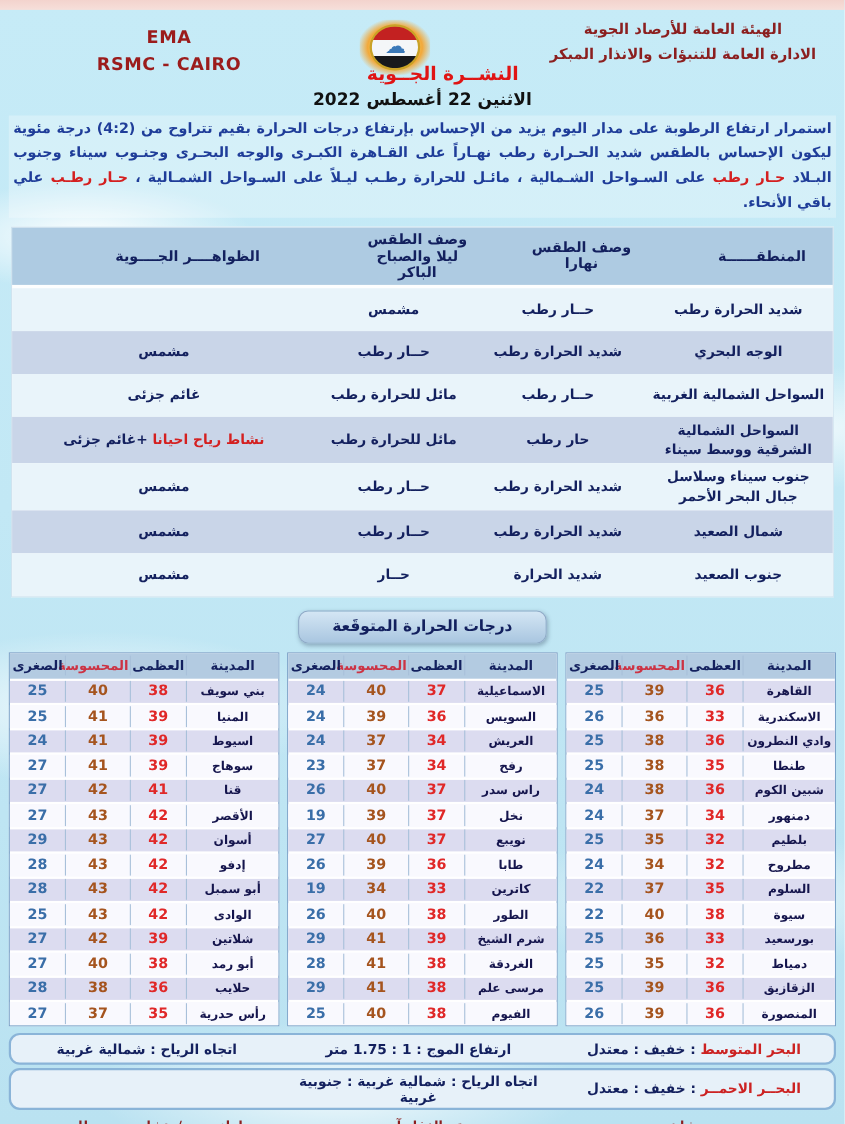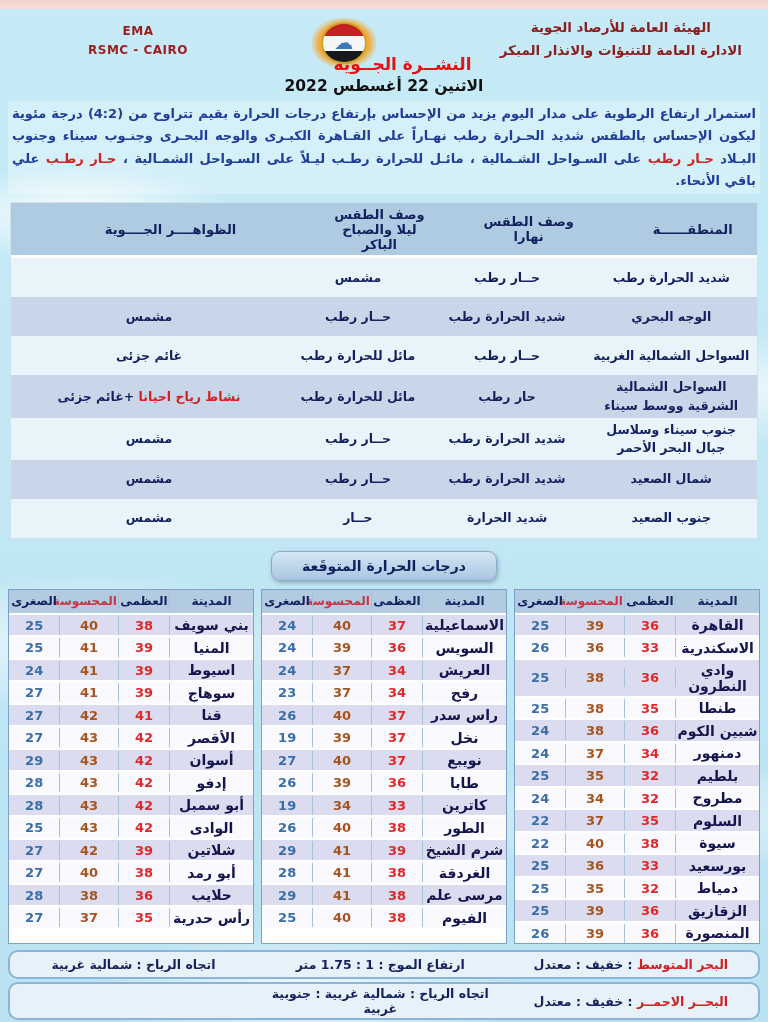--- a/index.html
+++ b/index.html
@@ -10,21 +10,21 @@
       radial-gradient(ellipse 220px 70px at 10% 21%, rgba(255,255,255,.95), rgba(255,255,255,0) 70%),
       radial-gradient(ellipse 260px 80px at 96% 38%, rgba(255,255,255,.7), rgba(255,255,255,0) 70%),
       radial-gradient(ellipse 300px 100px at 12% 63%, rgba(255,255,255,.8), rgba(255,255,255,0) 70%),
       radial-gradient(ellipse 280px 90px at 85% 80%, rgba(255,255,255,.75), rgba(255,255,255,0) 70%),
       radial-gradient(ellipse 320px 90px at 40% 97%, rgba(255,255,255,.8), rgba(255,255,255,0) 70%),
       linear-gradient(180deg,#c6ebf7 0%,#c2e8f5 45%,#bae2f1 100%);
   }
   .top-strip{height:9px;background:linear-gradient(180deg,#f3d3cd,#f6dfda);}
   
   .hdr{display:flex;justify-content:space-between;align-items:flex-start;padding:7px 26px 0 0;}
-  .ema-block{color:#9b1c1c;font-weight:bold;font-size:12px;text-align:center;margin-left:88px;margin-top:6px;line-height:1.55;letter-spacing:.5px;}
+  .ema-block{color:#9b1c1c;font-weight:bold;font-size:16px;text-align:center;margin-left:88px;margin-top:6px;line-height:1.55;letter-spacing:.5px;}
   .org-block{color:#8b1f1f;font-weight:bold;font-size:13.5px;text-align:center;line-height:1.7;direction:rtl;}
   .logo-outer{width:64px;height:50px;display:flex;align-items:center;justify-content:center;margin-top:2px;
     background:radial-gradient(ellipse at center,#f9e467 25%,#f2a93b 55%,rgba(242,169,59,0) 75%);}
   .logo-inner{width:46px;height:42px;border-radius:50%;border:2px solid #c9a227;overflow:hidden;position:relative;
     background:linear-gradient(180deg,#c32121 0 32%,#f4f6f8 32% 70%,#17181c 70% 100%);}
   .logo-cloud{position:absolute;left:0;right:0;top:9px;text-align:center;font-size:19px;color:#3a78b8;line-height:1;}
   .title{ text-align:center;color:#e01414;font-weight:bold;font-size:17px;margin-top:-14px;margin-left:37px;}
   .date{ text-align:center;color:#111;font-weight:bold;font-size:15.5px;margin-top:3px;}
   
   .forecast{direction:rtl;margin:6px 8px 0;padding:2px 4px;font-size:13px;font-weight:bold;line-height:1.72;text-align:justify;color:#1f3d99;background:rgba(255,255,255,.28);}
@@ -47,21 +47,21 @@
   .ttable{background:#fff;border:1px solid #7aa2c8;display:flex;flex-direction:column;gap:2px;}
   .tgrid{display:grid;grid-template-columns:34% 21% 24% 21%;}
   .tgrid > span{text-align:center;padding:2px 1px;}
   .tgrid > span:not(:first-child){border-inline-start:1px solid #a8c0da;}
   .thead{background:#b3cbe1;color:#13205e;font-weight:bold;font-size:12px;min-height:23px;align-items:center;}
   .thead .red{color:#cc3344;}
   .tbody{display:flex;flex-direction:column;gap:2px;}
   .trow{font-weight:bold;font-size:13px;min-height:20.5px;align-items:center;}
   .trow:nth-of-type(odd){background:#dcdcf0;}
   .trow:nth-of-type(even){background:#f9f9fe;}
-  .t-city{color:#15154d;font-size:14px;}
+  .t-city{color:#15154d;font-size:11px;}
   .t-max{color:#e02828;}
   .t-feels{color:#a5541e;}
   .t-min{color:#3a6ea8;}
   
   .sea{margin-top:6px;}
   .sea-row{display:grid;grid-template-columns:34% 33% 33%;align-items:center;min-height:29px;margin:3px 8px;direction:rtl;
     background:#e7f1f9;border:2px solid #8ab4d8;border-radius:10px;font-size:12.5px;font-weight:bold;color:#13205e;}
   .sea-row > div{padding:2px 6px;}
   .sea-cell-name{text-align:center;padding-inline-start:14px;}
   .sea-cell-wave,.sea-cell-wind{text-align:center;}

